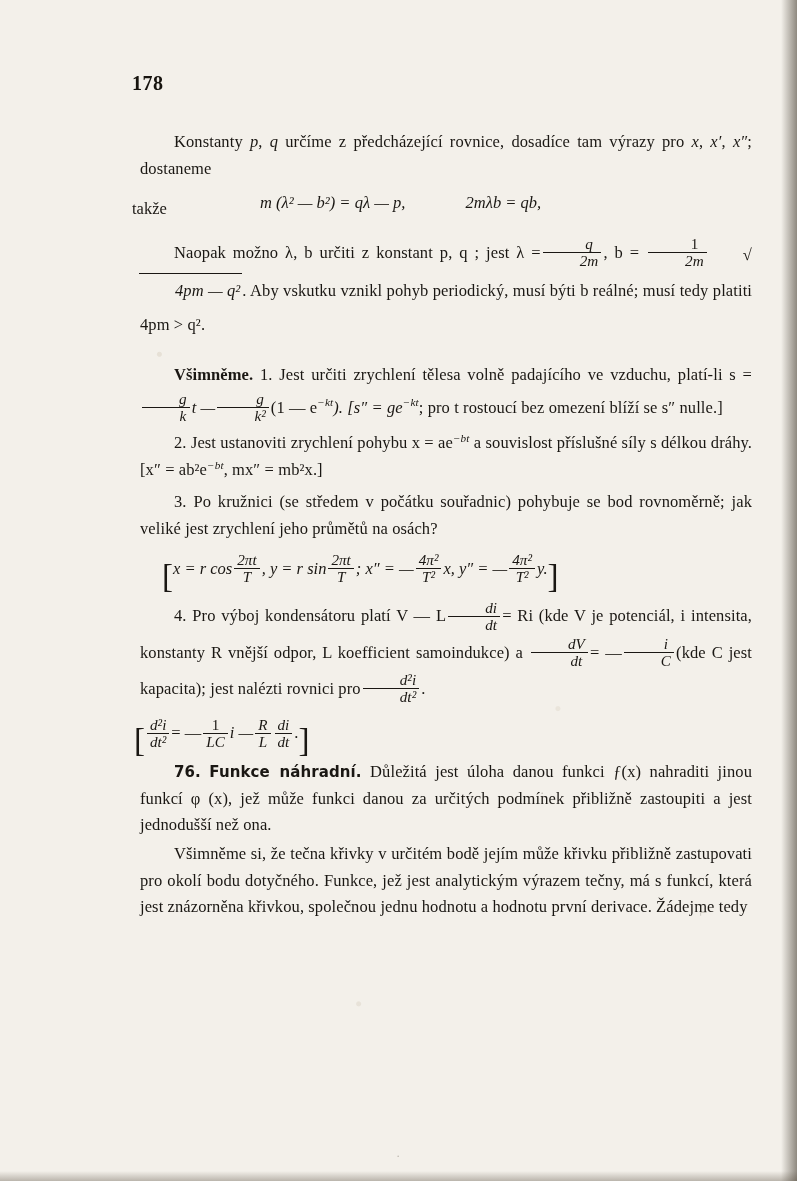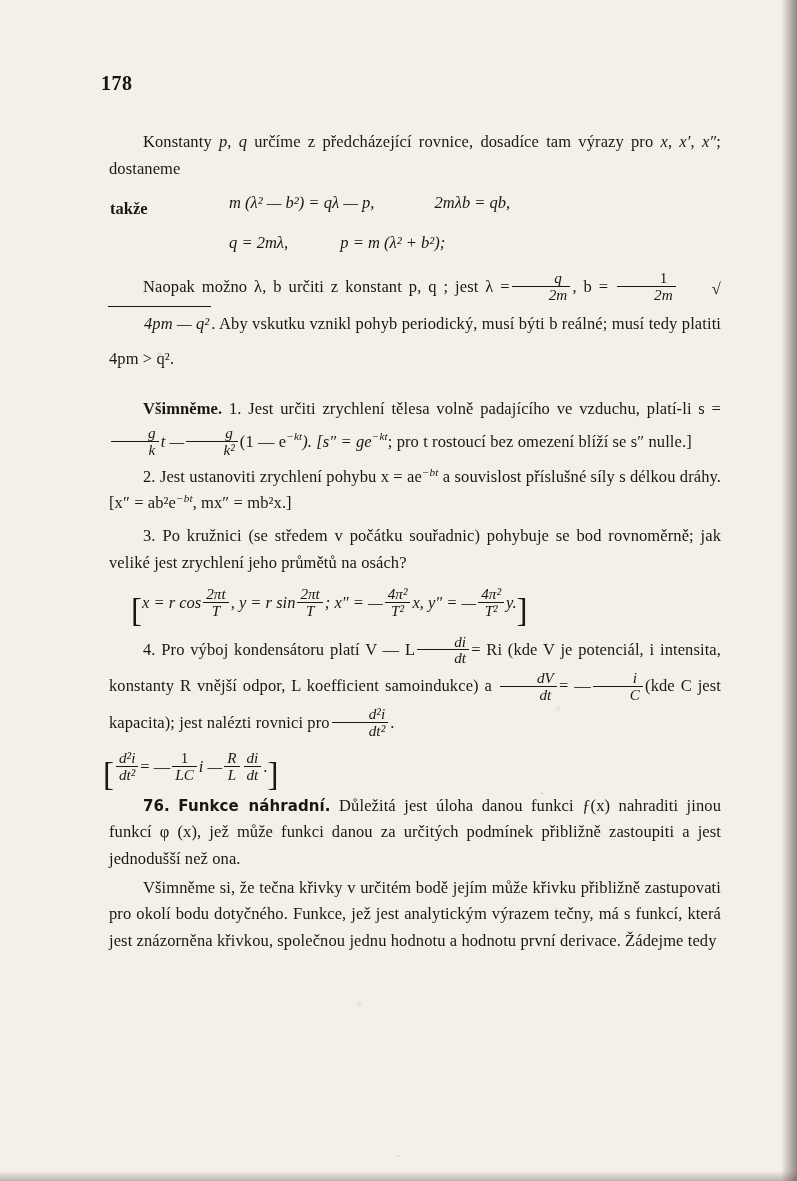--- a/index.html
+++ b/index.html
@@ -38,21 +38,21 @@
   }
   .bottom-edge {
     position: absolute;
     left: 0; bottom: 0;
     width: 100%;
     height: 10px;
     background: linear-gradient(to bottom, rgba(120,110,95,0.0), rgba(80,70,56,0.35));
   }
   .content {
     position: absolute;
-    left: 101px;
+    left: 132px;
     top: 72px;
     width: 620px;
   }
   .folio {
     font-family: "Liberation Serif", serif;
     font-size: 20px;
     font-weight: 700;
     letter-spacing: 0.5px;
     margin: 0 0 34px 0;
     color: #17140f;
@@ -70,23 +70,22 @@
     text-align: center;
     font-size: 16.5px;
     margin: 9px 0 9px 0;
     line-height: 1.5;
   }
   .eq.left-shift { text-align: left; padding-left: 128px; }
   .eq.left-shift2 { text-align: left; padding-left: 128px; }
   i, .it { font-style: italic; }
   .lbl {
     font-size: 16.5px;
-    margin: 9px;
+    margin: 0;
     line-height: 1.5;
-    font-weight: bold;
   }
   sup { font-size: 0.68em; vertical-align: super; line-height: 0; }
   .frac {
     display: inline-block;
     vertical-align: -0.55em;
     text-align: center;
     font-size: 0.92em;
     line-height: 1.05;
     margin: 0 2px;
   }
@@ -142,25 +141,20 @@
       </p>
 
       <div class="eq left-shift">
         <span class="it nowrap">m (λ² — b²) = qλ — p,</span>
         <span style="display:inline-block;width:52px"></span>
         <span class="it nowrap">2mλb = qb,</span>
       </div>
 
       <div class="lbl" style="margin-top:-28px">takže</div>
 
-      <div class="eq left-shift2" style="margin-top:6px">
-        <span class="it nowrap">q = 2mλ,</span>
-        <span style="display:inline-block;width:44px"></span>
-        <span class="it nowrap">p = m (λ² + b²);</span>
-      </div>
 
 
       <p class="tx indent" style="margin-top:14px; line-height:2.1;">
         <span>Naopak možno λ, b určiti z konstant p, q ; jest λ =</span><span class="frac"><span class="num it">q</span><span class="den it">2m</span></span><span>, b =</span>
         <span class="frac"><span class="num">1</span><span class="den it">2m</span></span><span class="radic">√</span><span class="sqrt it">4pm — q²</span><span>. Aby vskutku vznikl pohyb periodický, musí býti b reálné; musí tedy platiti 4pm &gt; q².</span>
       </p>
 
       <p class="tx indent" style="margin-top:16px; line-height:1.95;">
         <span class="cvic">Všimněme.</span>
         <span>1.</span>

